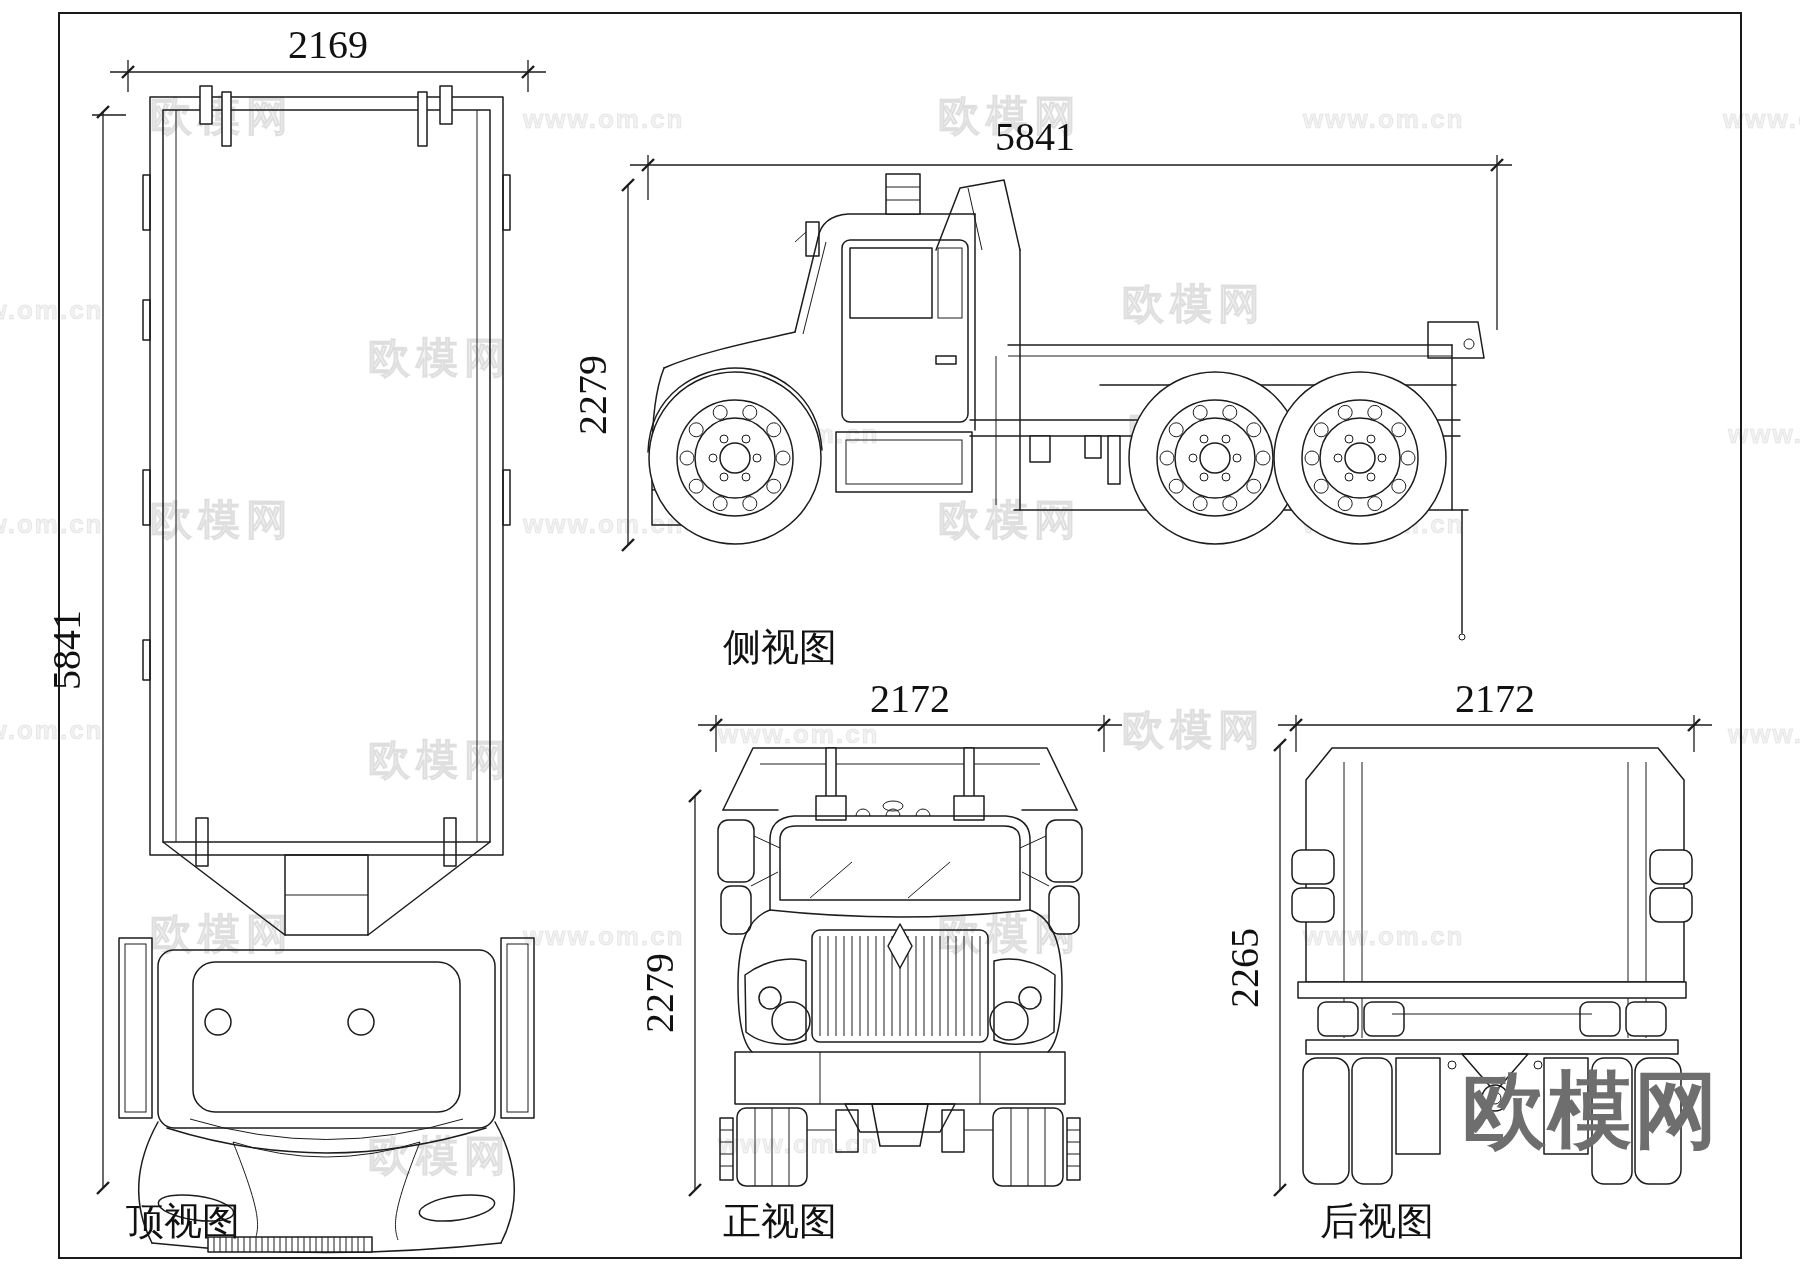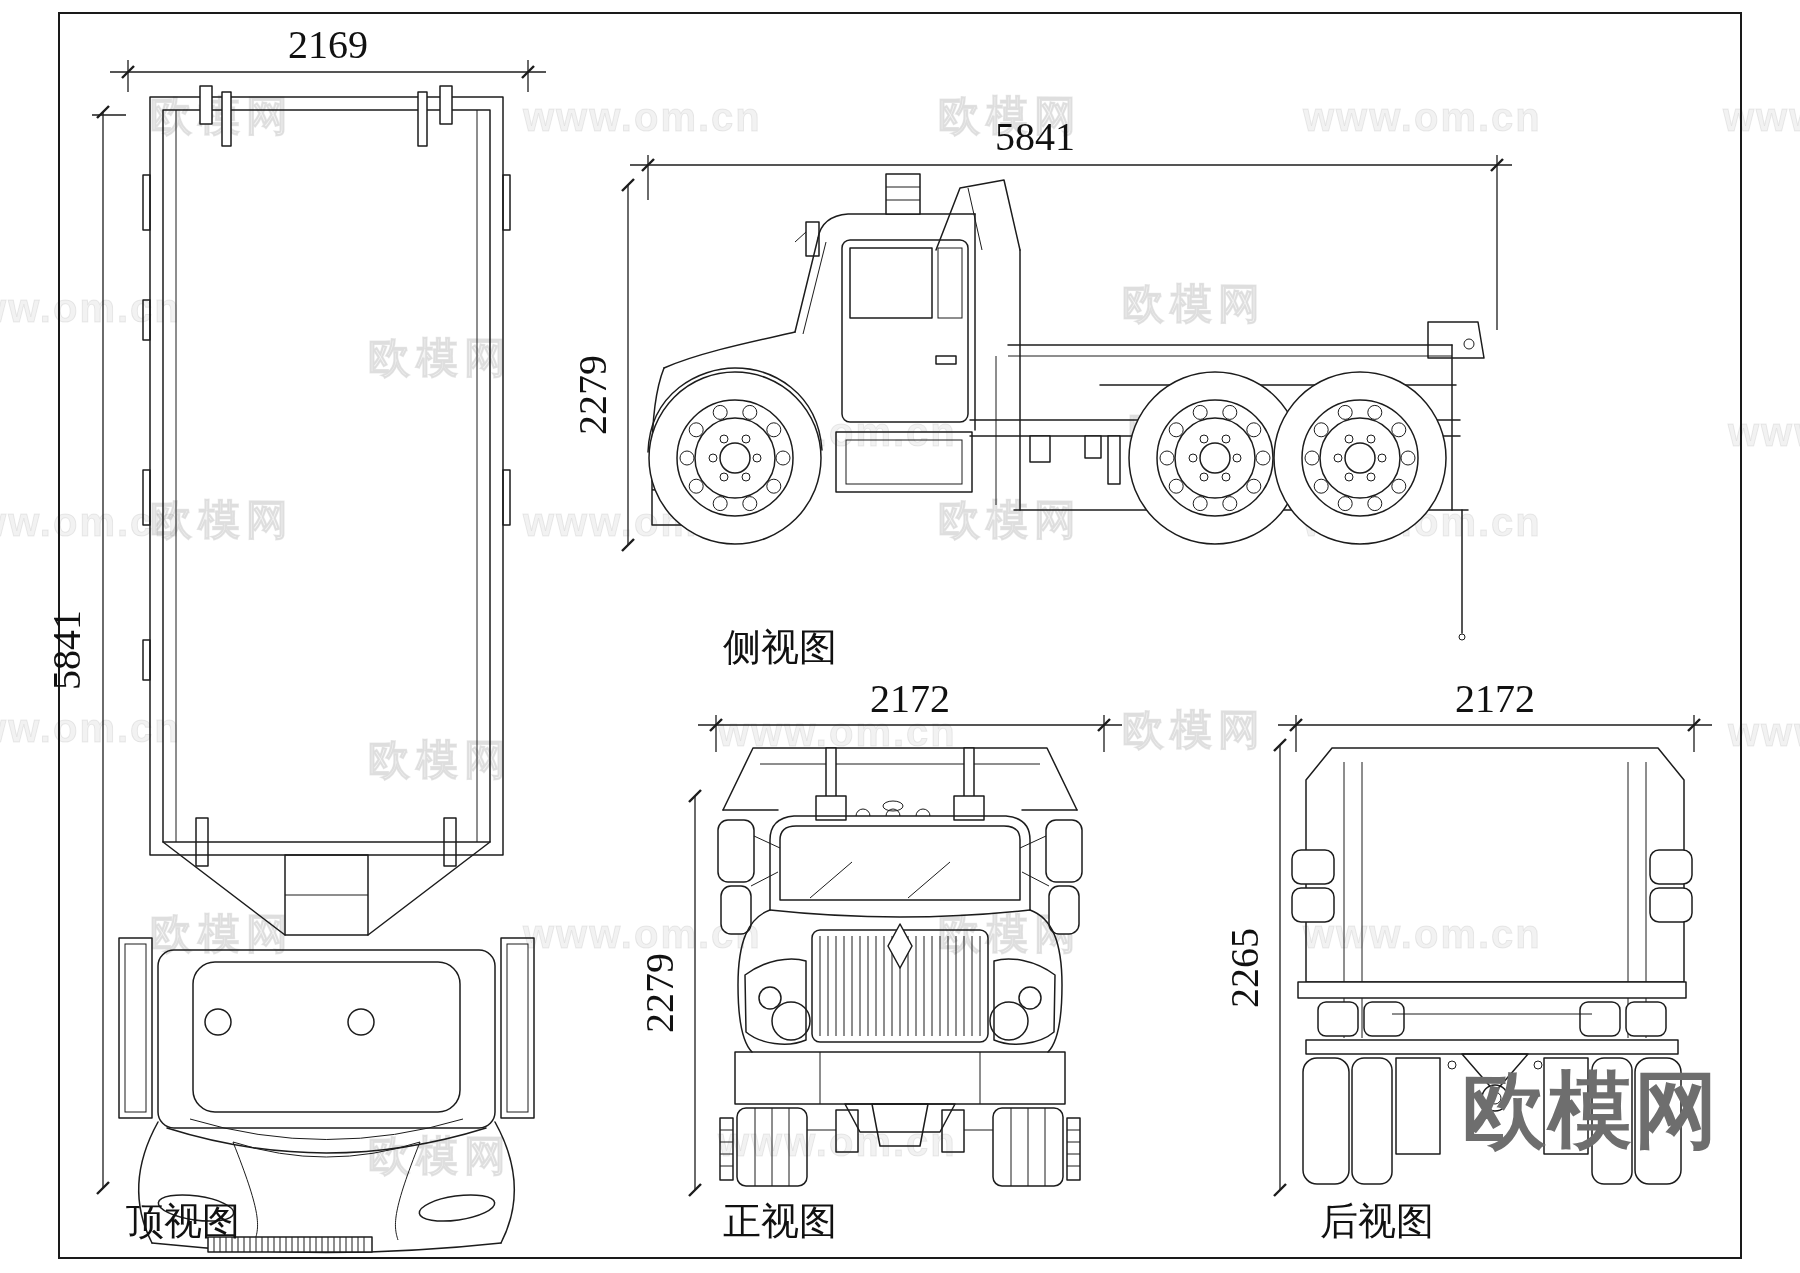--- a/index.html
+++ b/index.html
@@ -9,21 +9,21 @@
   }
   .frame {
     position:absolute; left:58px; top:12px; width:1684px; height:1247px;
     border:2px solid #1a1a1a; box-sizing:border-box;
   }
   .wm-layer { position:absolute; inset:0; pointer-events:none; }
   .wm { position:absolute; font-weight:bold; white-space:nowrap;
         font-family:"Liberation Sans", sans-serif; }
   .wm-brand { font-size:42px; letter-spacing:6px; color:rgba(0,0,0,0.045);
               -webkit-text-stroke:1px rgba(0,0,0,0.09); }
-  .wm-url   { font-size:40px; letter-spacing:2px; color:rgba(0,0,0,0.05);
+  .wm-url   { font-size:26px; letter-spacing:2px; color:rgba(0,0,0,0.05);margin-top:9px;
               -webkit-text-stroke:1px rgba(0,0,0,0.08); }
   .site-logo {
     position:absolute; left:1462px; top:1068px; font-size:84px; font-weight:bold;
     color:#6e6e6e; letter-spacing:2px; line-height:1;
     font-family:"Liberation Sans", sans-serif;
   }
   svg { position:absolute; left:0; top:0; }
   svg * { vector-effect:none; }
   .ln  { stroke:#1c1c1c; stroke-width:1.5; fill:none; stroke-linecap:round; stroke-linejoin:round; }
   .thin{ stroke:#1c1c1c; stroke-width:1; fill:none; }

